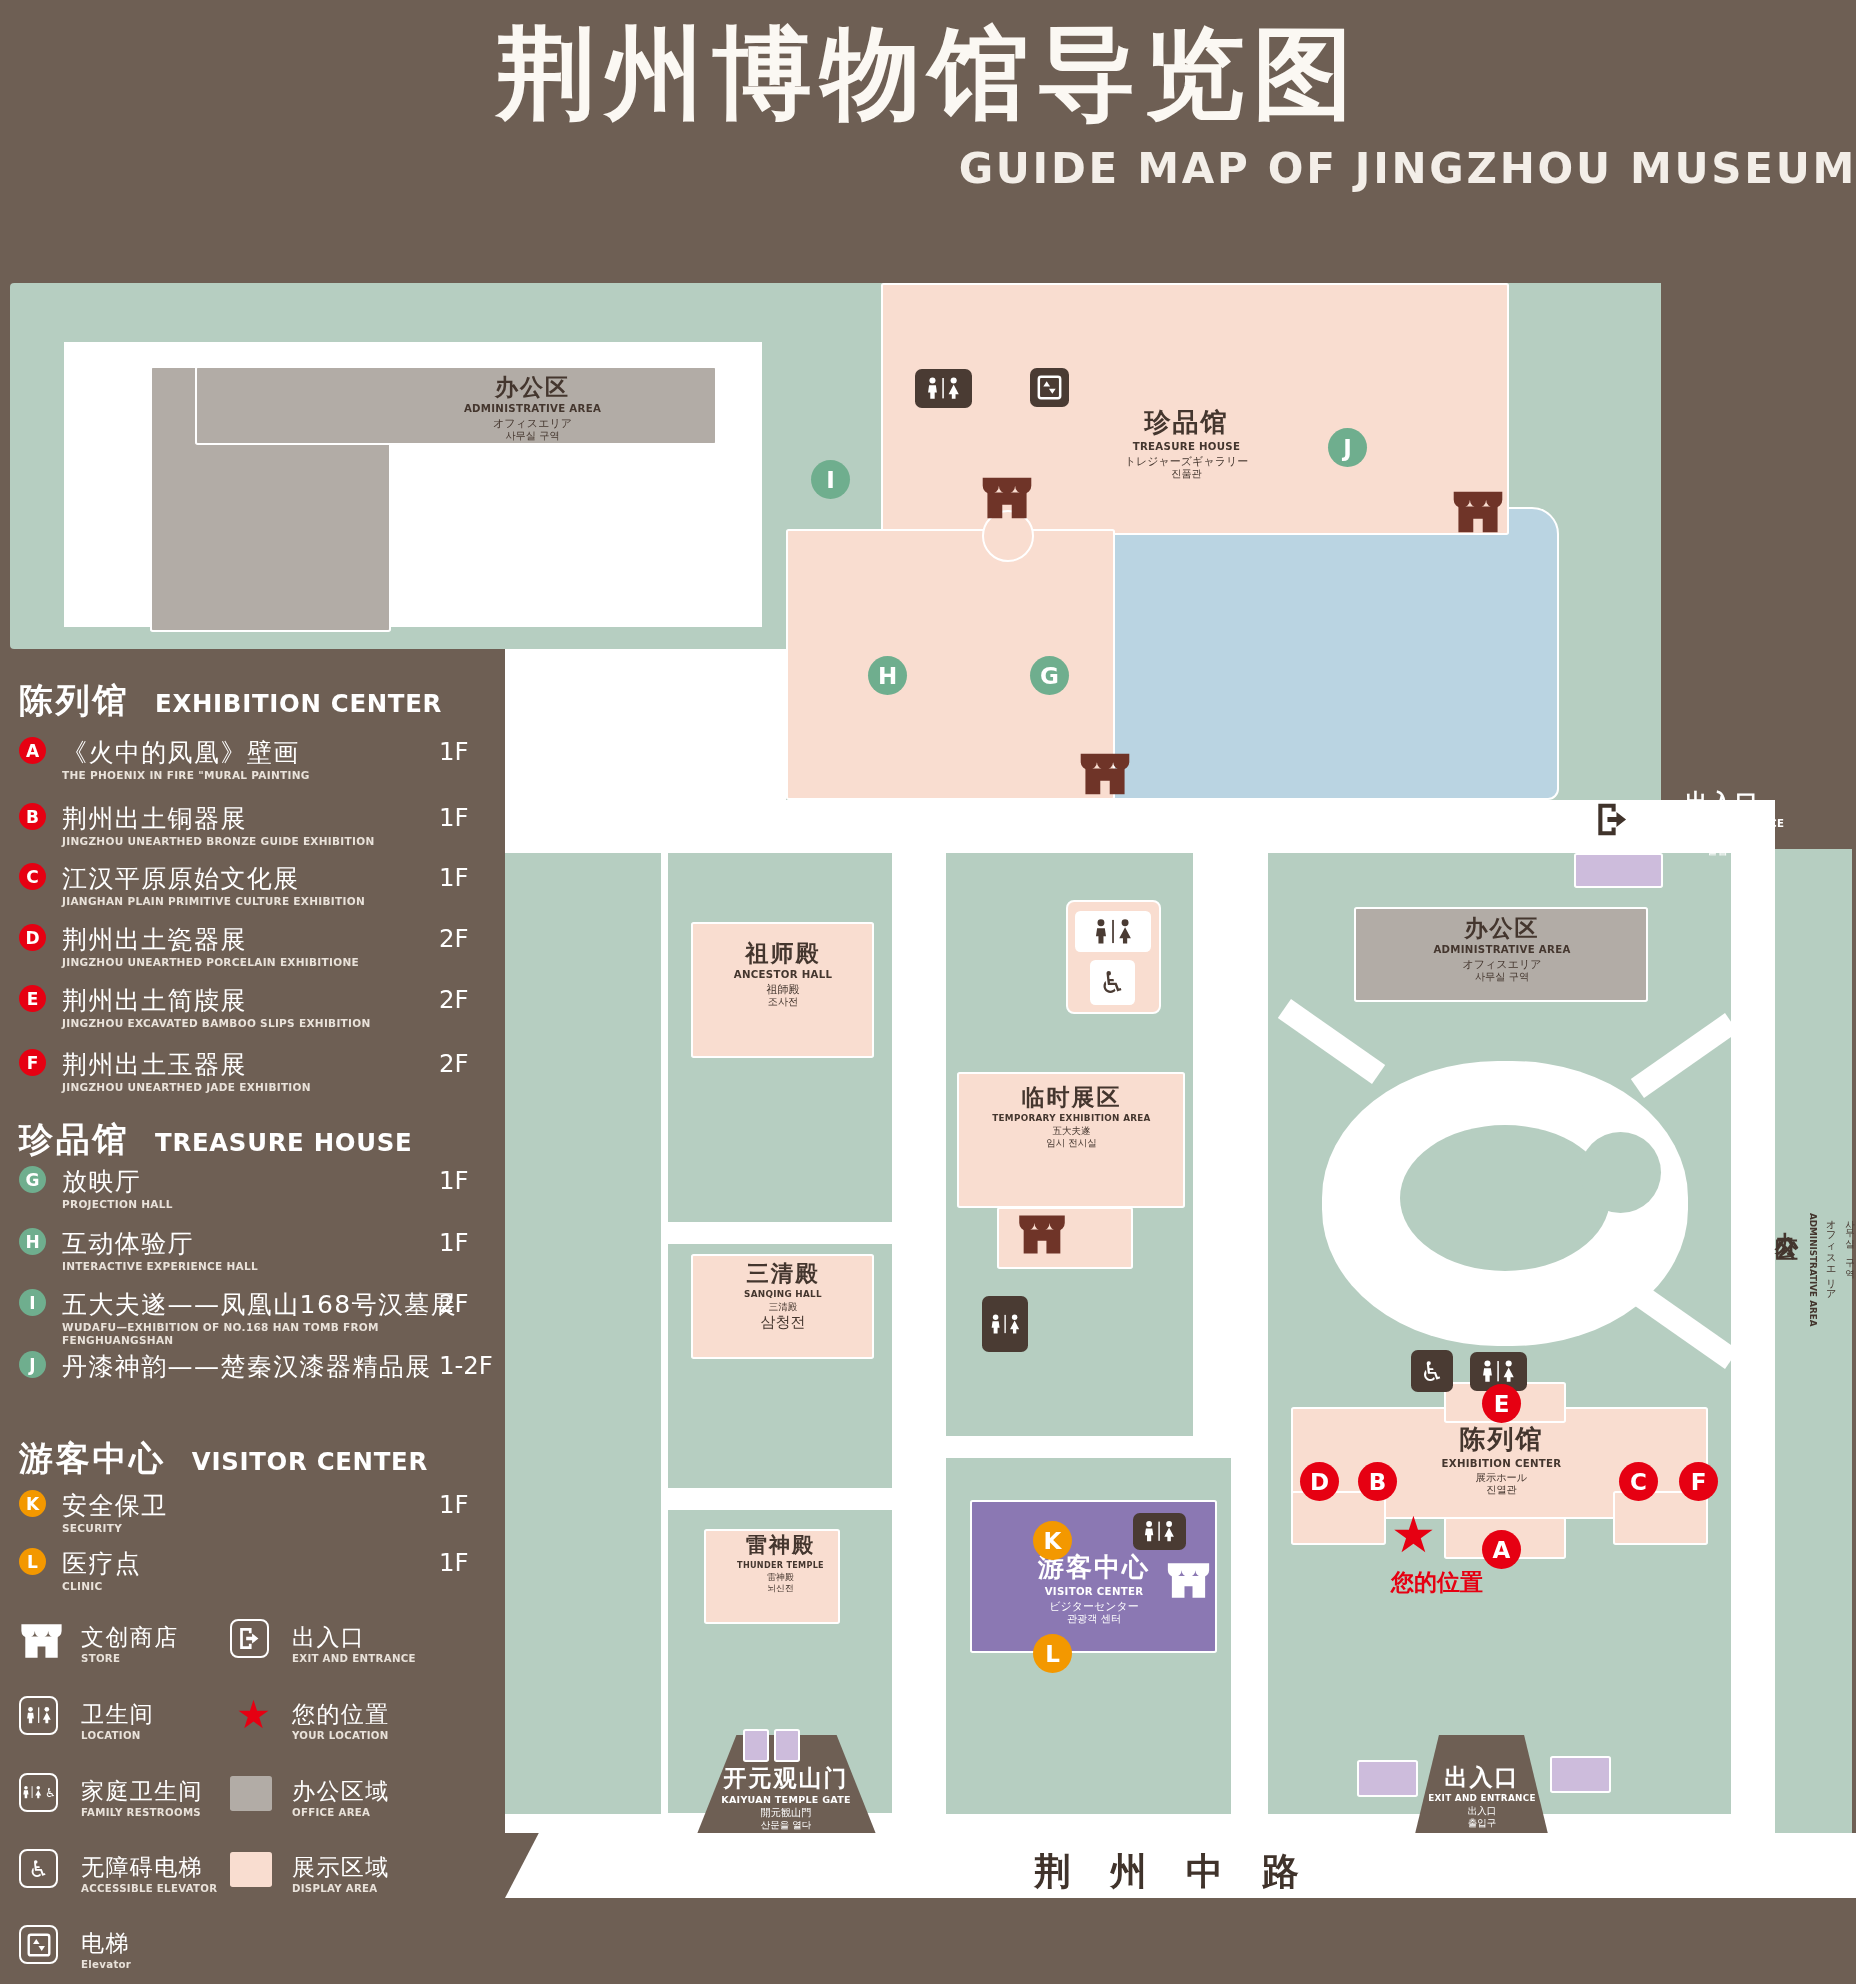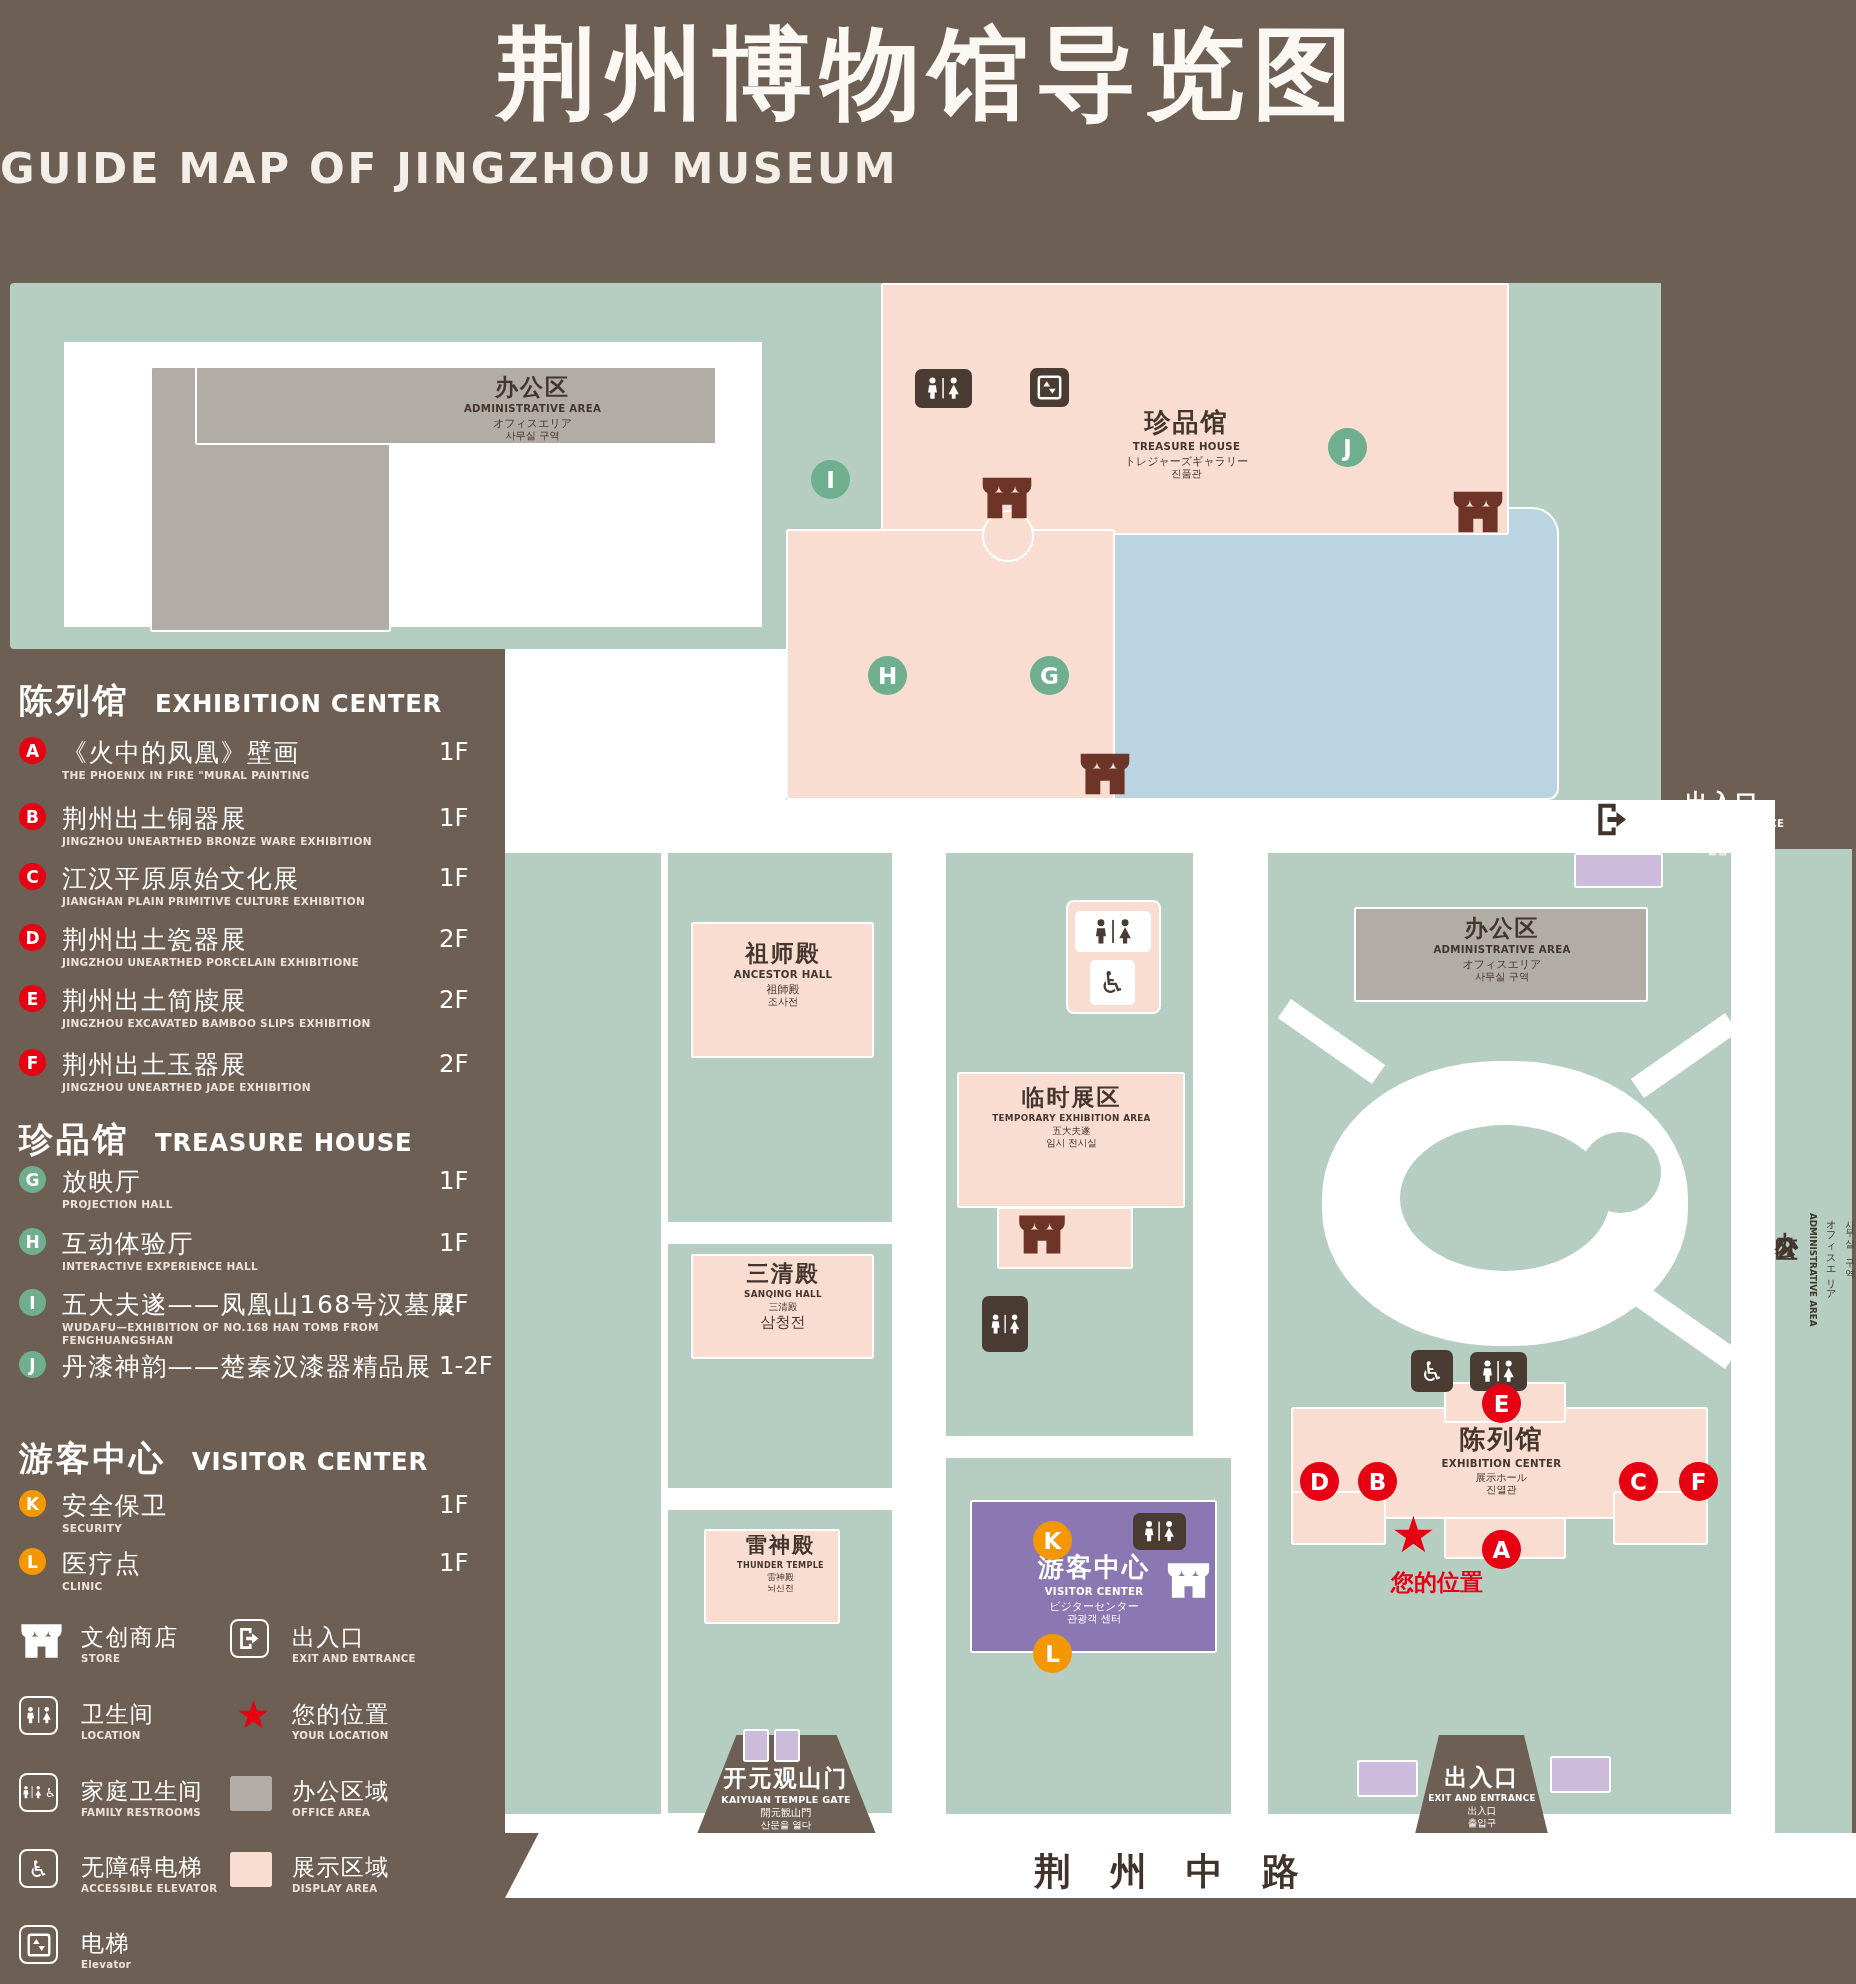--- a/index.html
+++ b/index.html
@@ -8,21 +8,21 @@
   .abs{position:absolute}
   .green{background:#b6cec1}
   .white{background:#ffffff}
   .pinkb{background:#f9ddd0;border:2.7px solid #fff;border-radius:2.7px}
   .grayb{background:#b2aca6;border:2.7px solid #fff;border-radius:2.7px}
   .purpleb{background:#8b78b3;border:2.7px solid #fff;border-radius:2.7px}
   .padp{background:#cdbcdc;border:2px solid #fff;border-radius:2.7px}
   .water{background:#bad4e2;border:2.7px solid #fff;border-radius:11px 27px 11px 61px}
   
   .title{top:8.1px;left:0;width:100%;text-align:center;font-size:100px;font-weight:bold;letter-spacing:8.1px;color:#fbf8f3}
-  .subtitle{top:144px;left:0;width:100%;text-align:left;font-size:42px;font-weight:bold;letter-spacing:2.7px;color:#f3eee8}
+  .subtitle{top:144px;left:0;width:100%;text-align:right;font-size:42px;font-weight:bold;letter-spacing:2.7px;color:#f3eee8}
   
   .blabel{text-align:center;color:#44362e;line-height:1.22}
   .blabel .bzh{font-size:26px;font-weight:bold;letter-spacing:2px}
   .blabel .ben{font-size:10.2px;font-weight:bold;margin-top:2px;letter-spacing:0.3px}
   .blabel .bja{font-size:11px;margin-top:1.4px}
   .blabel .bko{font-size:10.2px}
   .blabel.light{color:#fff}
   .blabel.sm .bzh{font-size:23px}
   
   .mk{width:39px;height:39px;border-radius:50%;display:flex;align-items:center;justify-content:center;font-size:23px;font-weight:bold;color:#fff}
@@ -315,21 +315,21 @@
 </div>
 <div class="abs litem" style="top:736px">
   <span class="lcirc red">A</span>
   <div class="lzh">《火中的凤凰》壁画</div>
   <div class="len">THE PHOENIX IN FIRE "MURAL PAINTING</div>
   <span class="lfloor">1F</span>
 </div>
 <div class="abs litem" style="top:802px">
   <span class="lcirc red">B</span>
   <div class="lzh">荆州出土铜器展</div>
-  <div class="len">JINGZHOU UNEARTHED BRONZE WARE EXHIBITION</div>
+  <div class="len">JINGZHOU UNEARTHED BRONZE GUIDE EXHIBITION</div>
   <span class="lfloor">1F</span>
 </div>
 <div class="abs litem" style="top:862px">
   <span class="lcirc red">C</span>
   <div class="lzh">江汉平原原始文化展</div>
   <div class="len">JIANGHAN PLAIN PRIMITIVE CULTURE EXHIBITION</div>
   <span class="lfloor">1F</span>
 </div>
 <div class="abs litem" style="top:923px">
   <span class="lcirc red">D</span>

